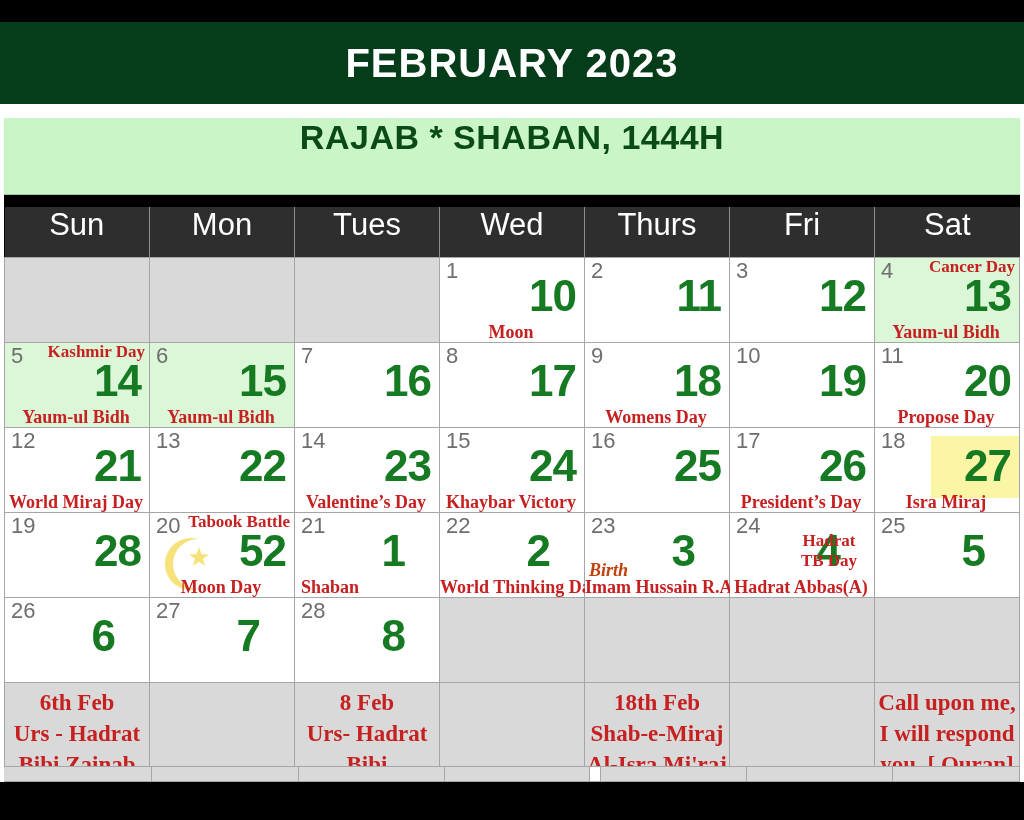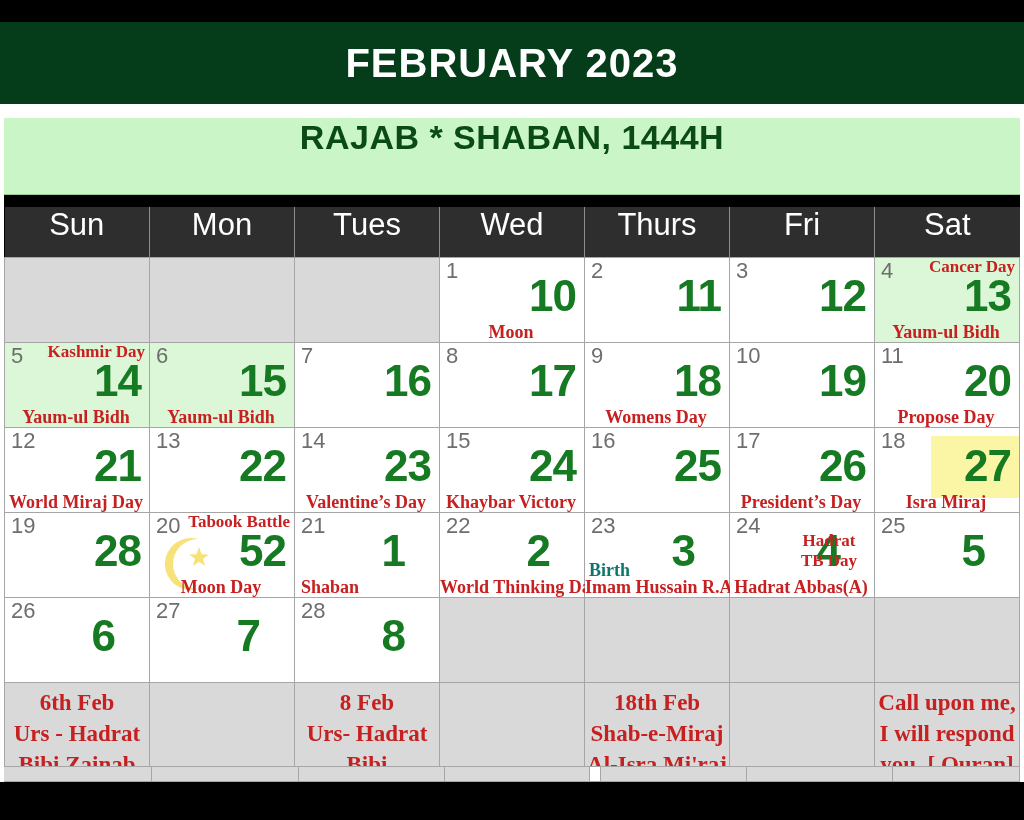--- a/index.html
+++ b/index.html
@@ -76,22 +76,23 @@
   .ev-bot{
     position:absolute;left:0;right:2px;bottom:1px;
     font-family:"Liberation Serif",serif;
     font-size:18px;font-weight:bold;color:#c62020;line-height:1;
     text-align:center;white-space:nowrap;
   }
   .ev-bot.leftal{text-align:left;left:6px;}
   .ev-left{
     position:absolute;left:4px;bottom:18px;
     font-family:"Liberation Serif",serif;
-    font-size:18px;font-weight:bold;color:#0f766e;line-height:1;
+    font-size:18px;font-weight:bold;color:#c2410c;line-height:1;
     white-space:nowrap;
+    font-style:italic;
   }
   .ev-right2{
     position:absolute;right:6px;top:18px;width:78px;
     font-family:"Liberation Serif",serif;
     font-size:17px;font-weight:bold;color:#c62020;line-height:1.15;
     text-align:center;
   }
   .hl{
     position:absolute;right:0;top:8px;width:88px;height:62px;
     background:#fbf5a6;

